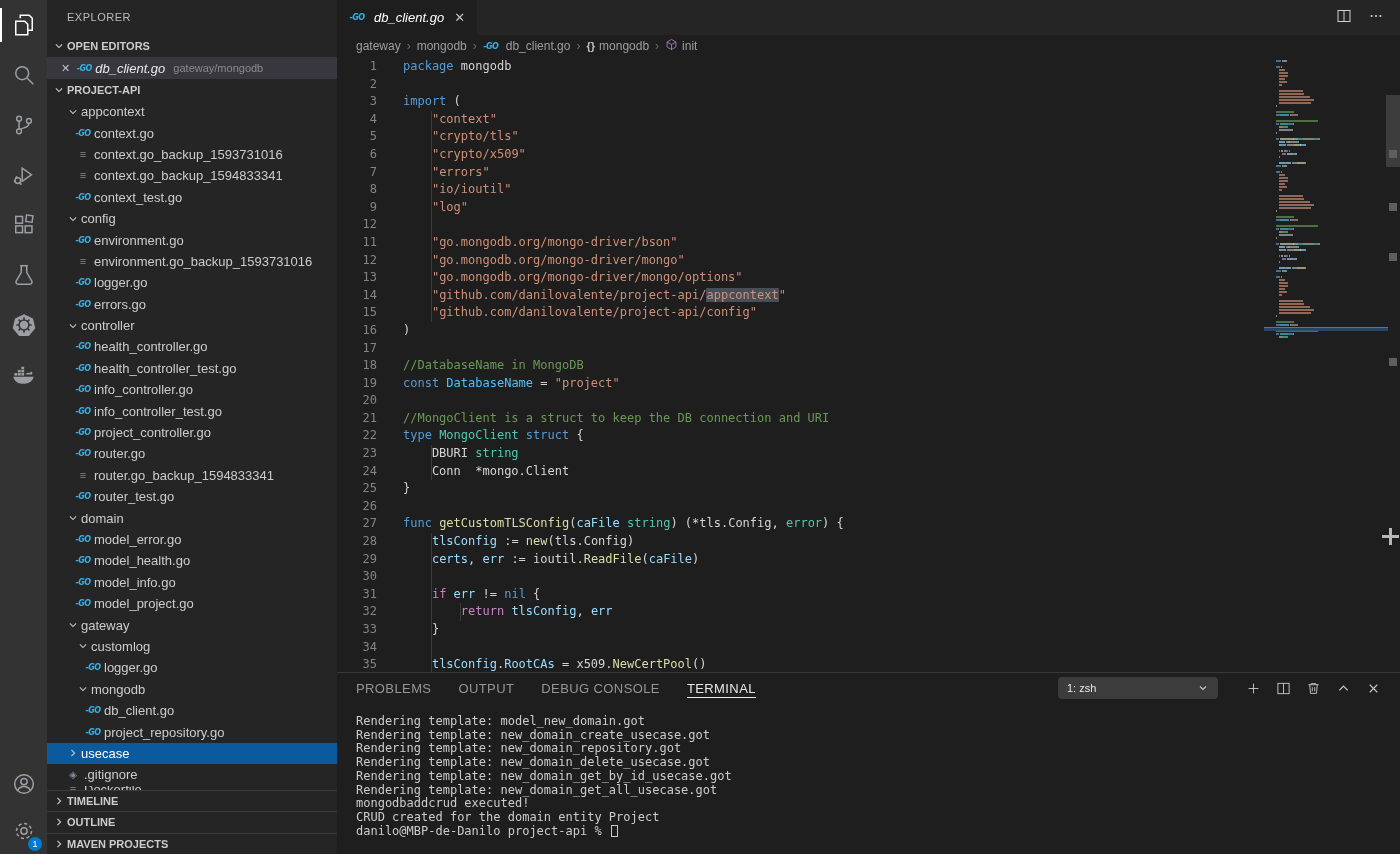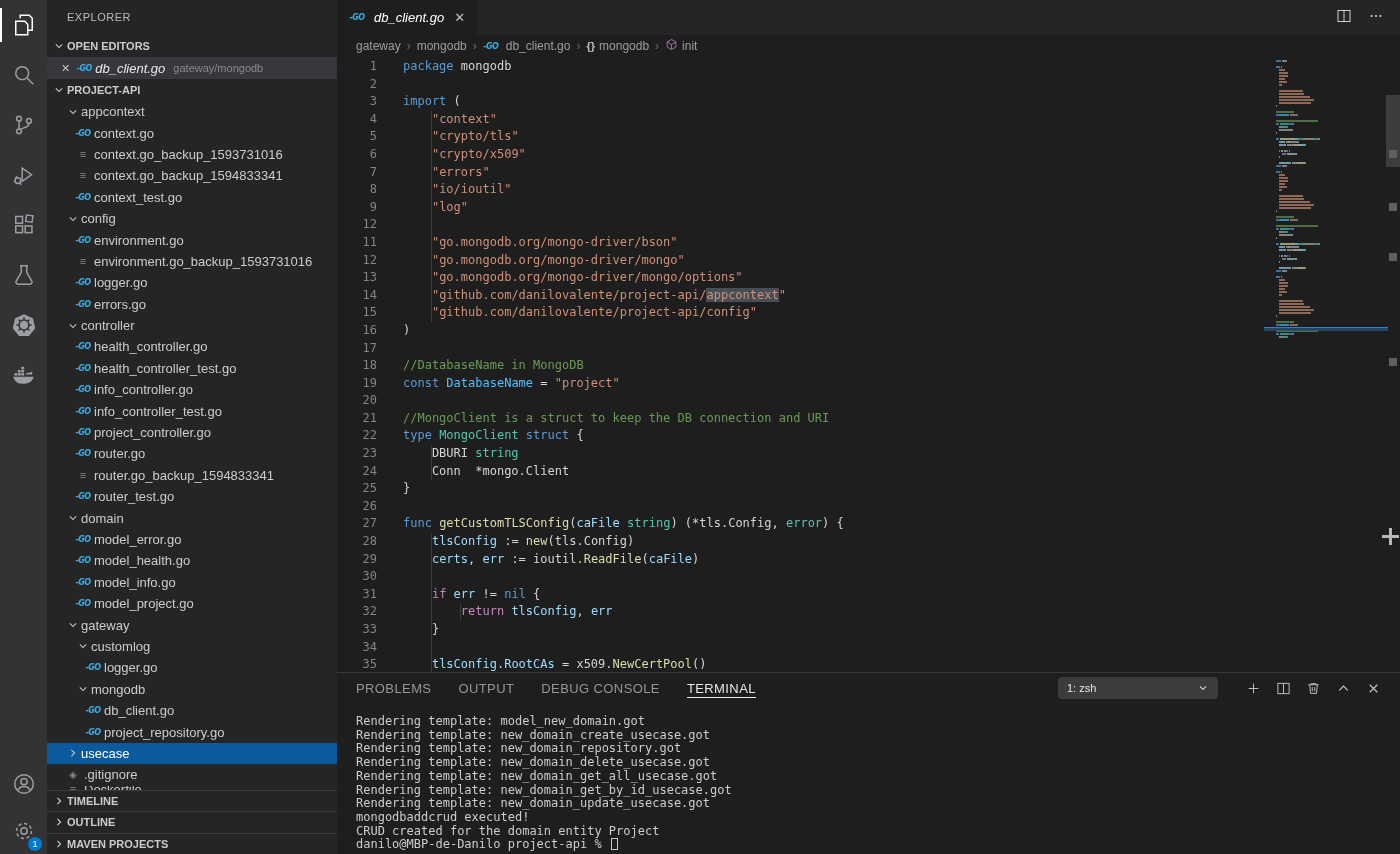--- a/index.html
+++ b/index.html
@@ -1031,22 +1031,21 @@
                 <path d="M4 4l8 8M12 4l-8 8"></path>
               </svg>
             </span>
         </div>
       </div>
       <div class="term" id="term">
           <div class="term-line">Rendering template: model_new_domain.got</div>
           <div class="term-line">Rendering template: new_domain_create_usecase.got</div>
           <div class="term-line">Rendering template: new_domain_repository.got</div>
           <div class="term-line">Rendering template: new_domain_delete_usecase.got</div>
+          <div class="term-line">Rendering template: new_domain_get_by_id_usecase.got</div>
           <div class="term-line">Rendering template: new_domain_get_all_usecase.got</div>
-          <div class="term-line">Rendering template: new_domain_get_by_id_usecase.got</div>
-          <div class="term-line">Rendering template: new_domain_update_usecase.got</div>
           <div class="term-line">mongodbaddcrud executed!</div>
           <div class="term-line">CRUD created for the domain entity Project</div>
           <div class="term-line"><span>danilo@MBP-de-Danilo project-api % </span><span class="tcursor"></span></div>
         </div>
     </div>
   </div>
 </div>
 
 </body></html>

